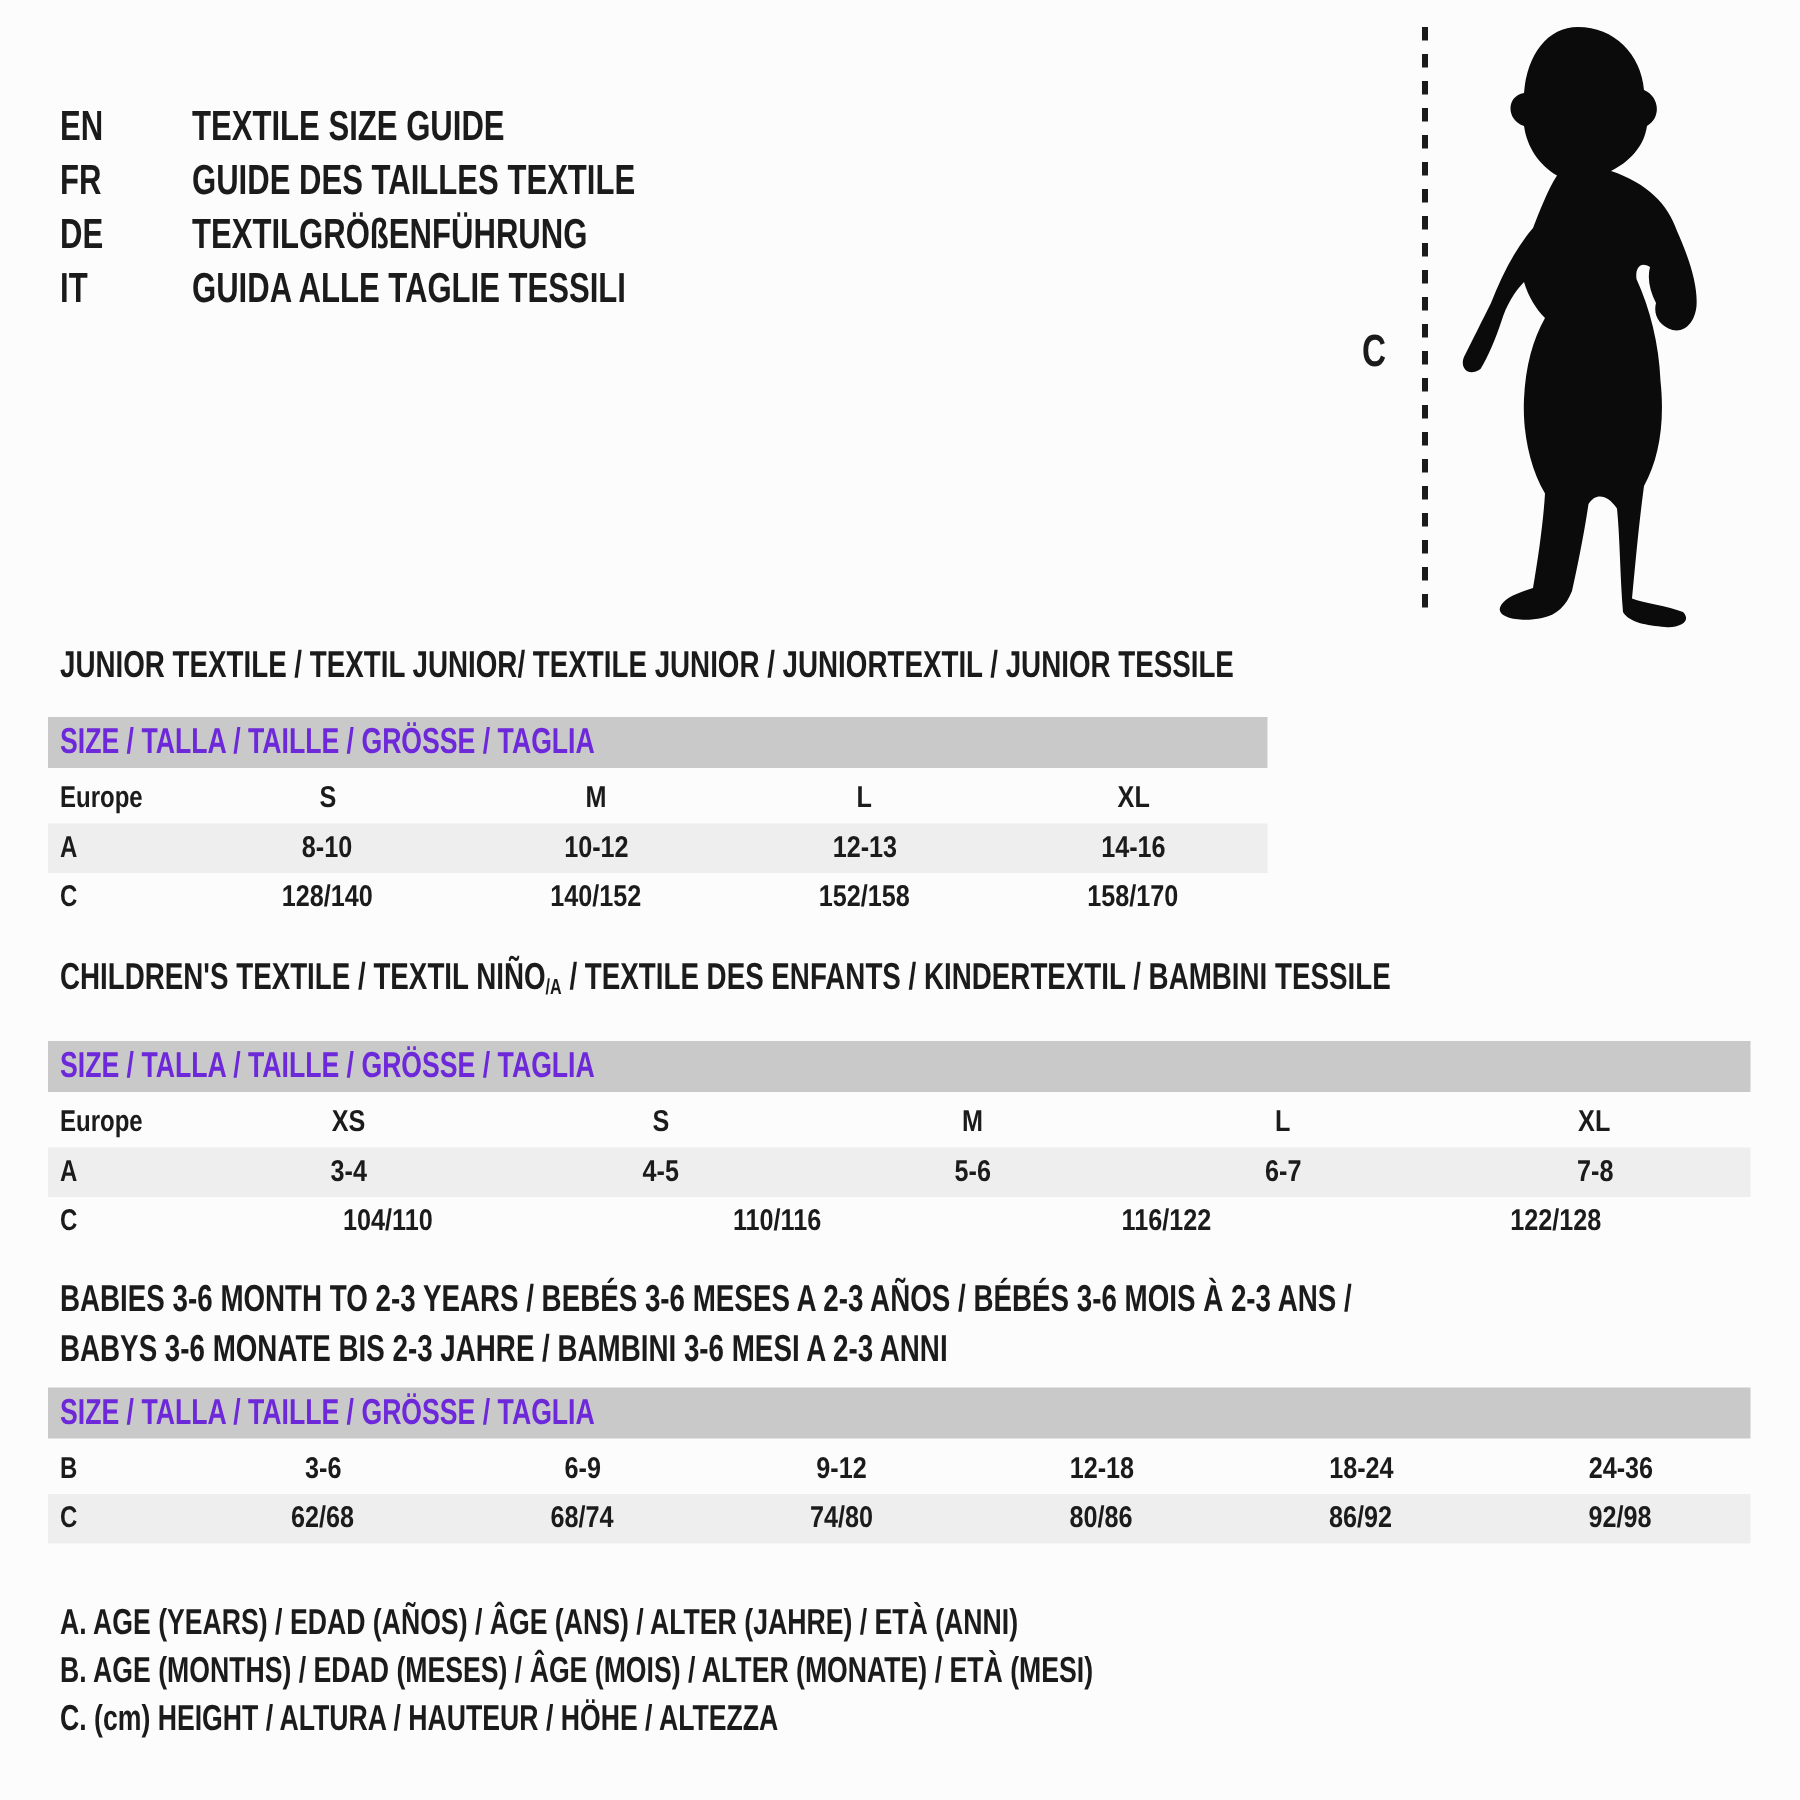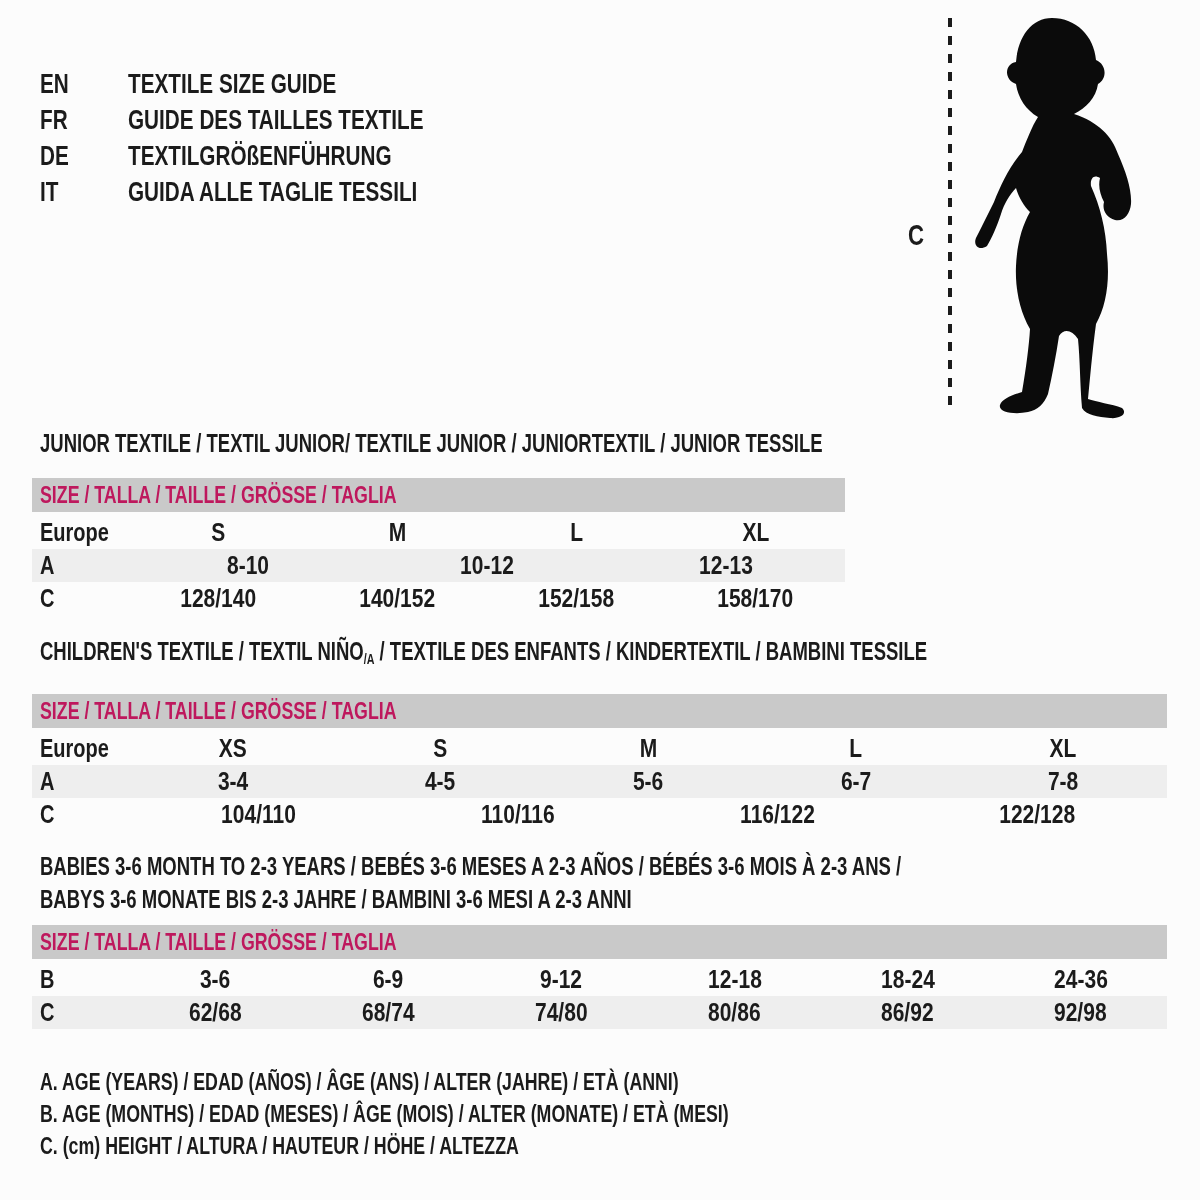--- a/index.html
+++ b/index.html
@@ -28,23 +28,23 @@
   .c-label{position:absolute;left:18px;top:210px;font-size:30px;line-height:30px;}
 
   
   .section{position:absolute;left:32px;}
   .section-title{font-size:25px;line-height:26px;padding-left:8px;margin-bottom:22px;white-space:nowrap;}
   .section-title .sub{font-size:0.58em;vertical-align:-0.25em;}
   .babies-title .line{font-size:25px;line-height:33px;padding-left:8px;white-space:nowrap;}
   .babies-title{margin-bottom:9px;}
 
   .size-table{width:100%;}
-  .tbl-header{background:#c9c9c9;color:#be185d;height:34px;line-height:34px;
+  .tbl-header{background:#c9c9c9;color:#6d28d9;height:34px;line-height:34px;
               font-size:24px;padding-left:8px;margin-bottom:4px;}
-  .trow{display:flex;height:33px;line-height:33px;font-size:25px;}
+  .trow{display:flex;height:33px;line-height:33px;font-size:20px;}
   .trow.alt{background:#eeeeee;}
   .label-cell{width:97px;flex:0 0 97px;padding-left:8px;box-sizing:border-box;}
   .label-cell .sq{transform:scaleX(0.8);}
   .val-cell{flex:1;text-align:center;}
 
   
   .legend{position:absolute;left:40px;top:1066px;}
   .legend-line{font-size:24px;line-height:32px;white-space:nowrap;}
 </style>
 </head>
@@ -130,20 +130,21 @@
         <div class="val-cell"><span class="sqc">S</span></div>
         <div class="val-cell"><span class="sqc">M</span></div>
         <div class="val-cell"><span class="sqc">L</span></div>
         <div class="val-cell"><span class="sqc">XL</span></div>
       </div>
       <div class="trow alt">
         <div class="label-cell"><span class="sq">A</span></div>
         <div class="val-cell"><span class="sqc">8-10</span></div>
         <div class="val-cell"><span class="sqc">10-12</span></div>
         <div class="val-cell"><span class="sqc">12-13</span></div>
+        <div class="val-cell"><span class="sqc">14-16</span></div>
       </div>
       <div class="trow">
         <div class="label-cell"><span class="sq">C</span></div>
         <div class="val-cell"><span class="sqc">128/140</span></div>
         <div class="val-cell"><span class="sqc">140/152</span></div>
         <div class="val-cell"><span class="sqc">152/158</span></div>
         <div class="val-cell"><span class="sqc">158/170</span></div>
       </div>
     </div>
   </div>

